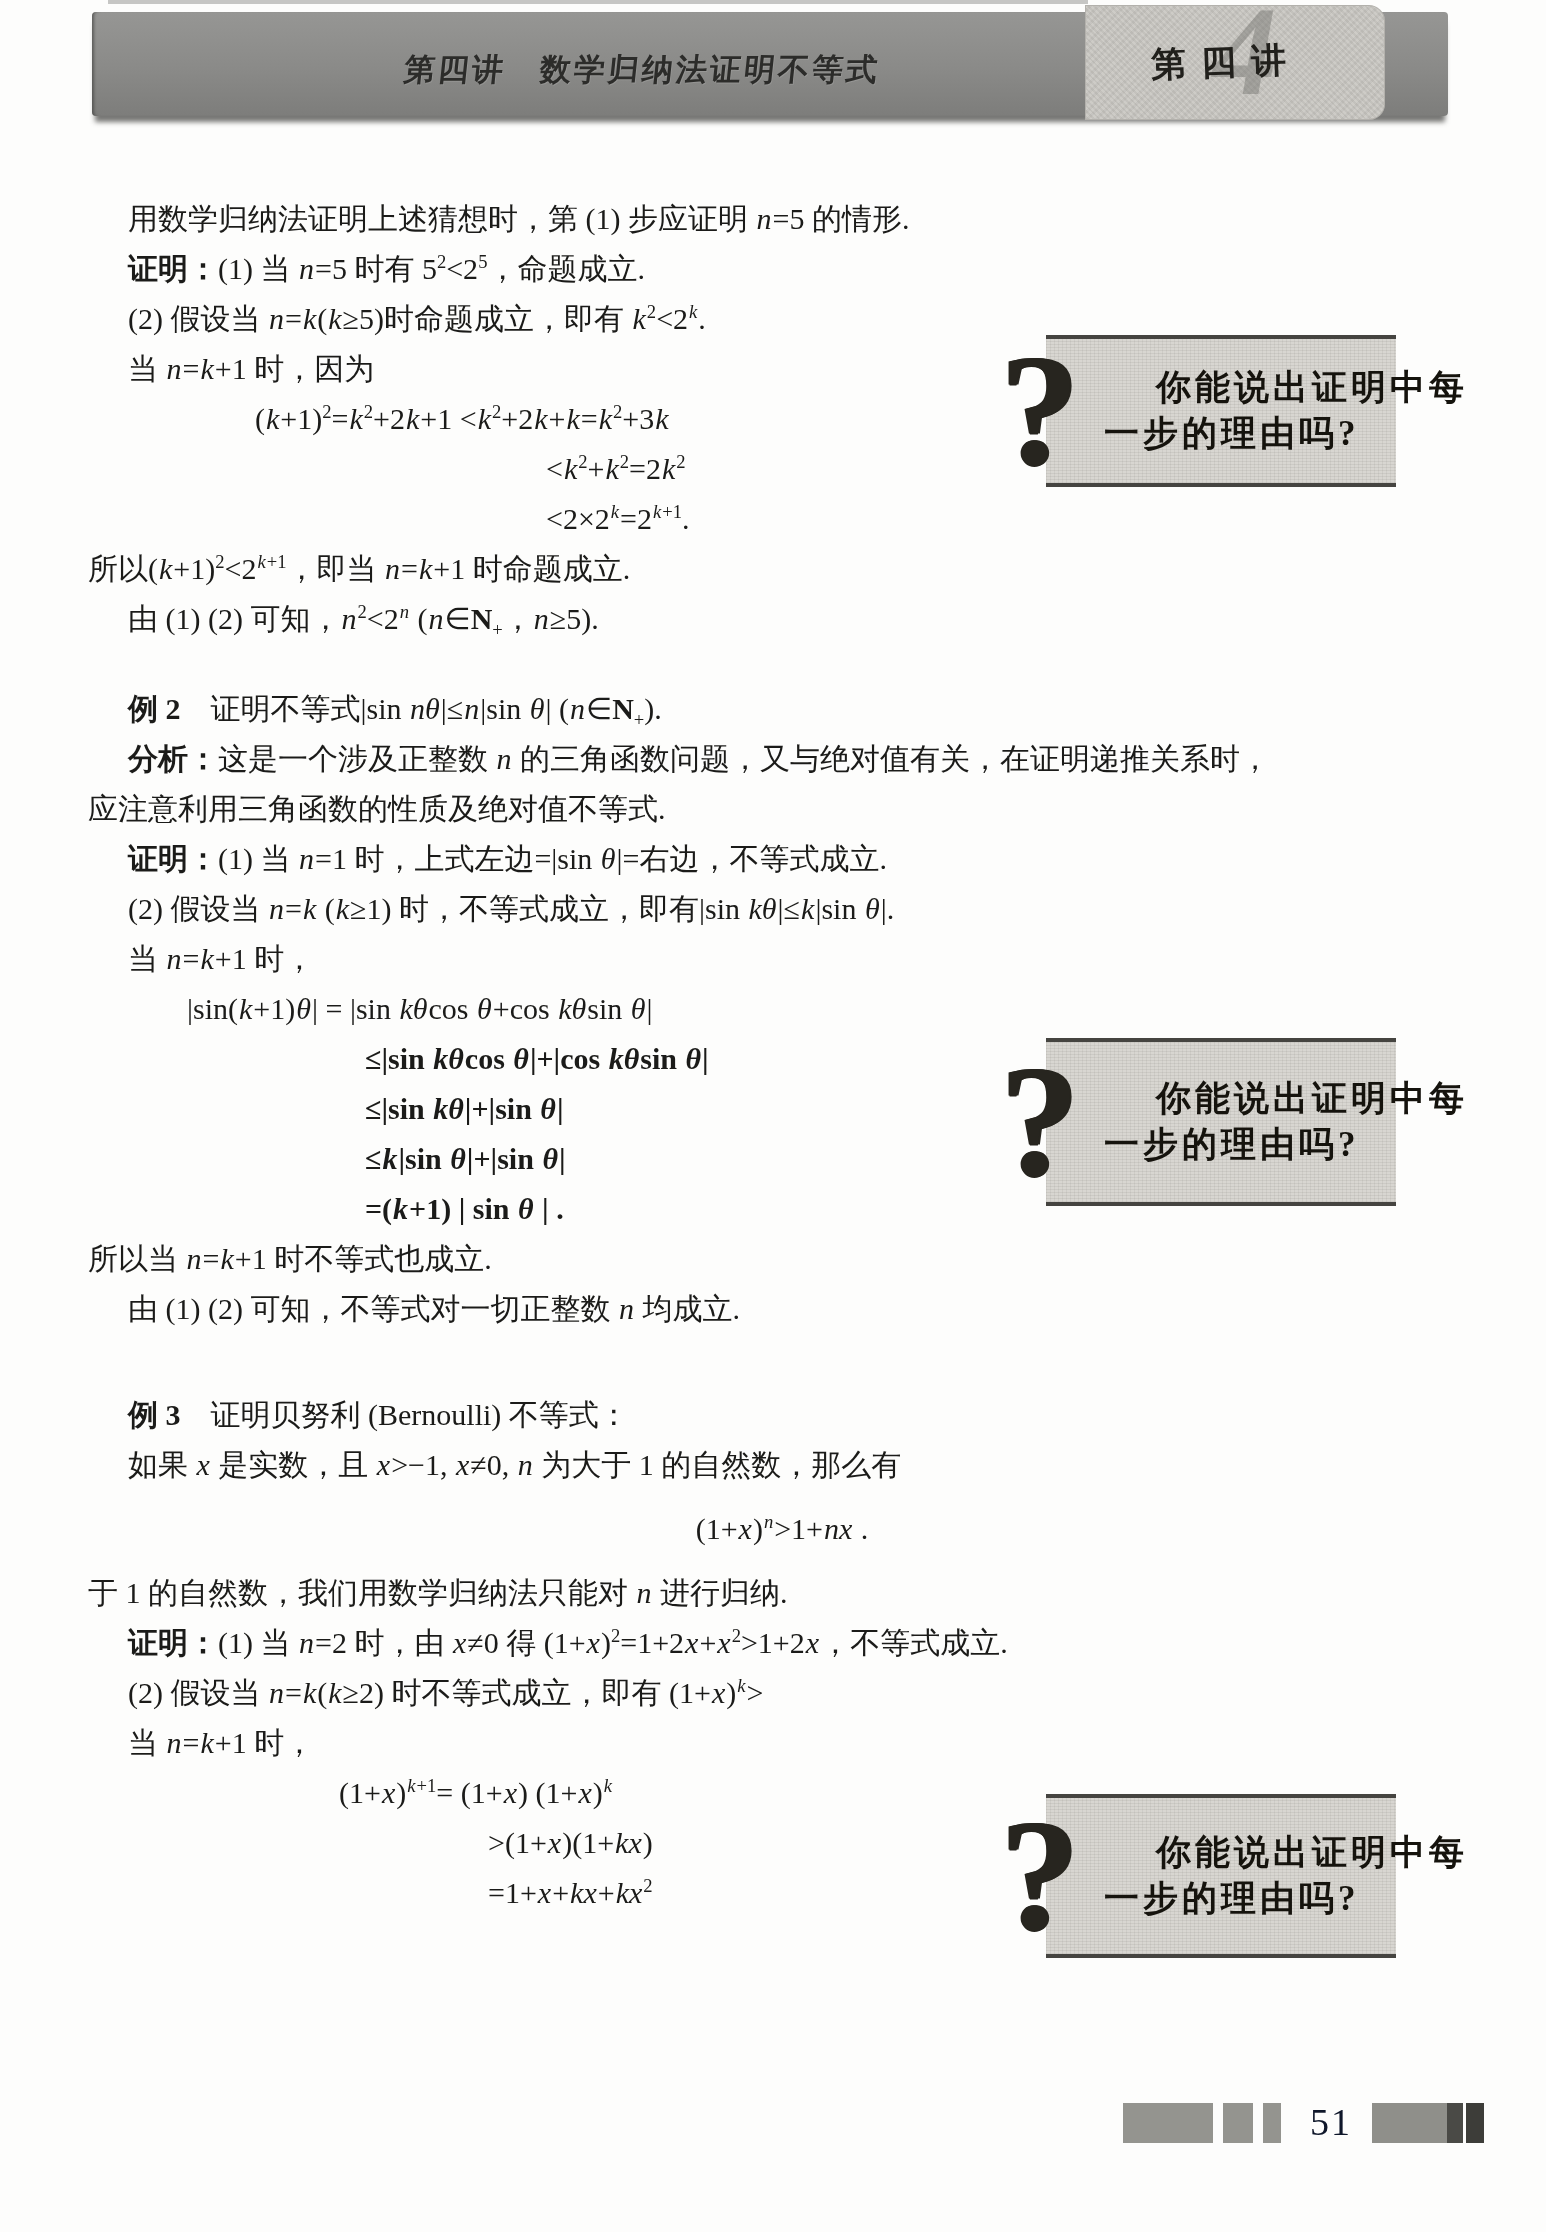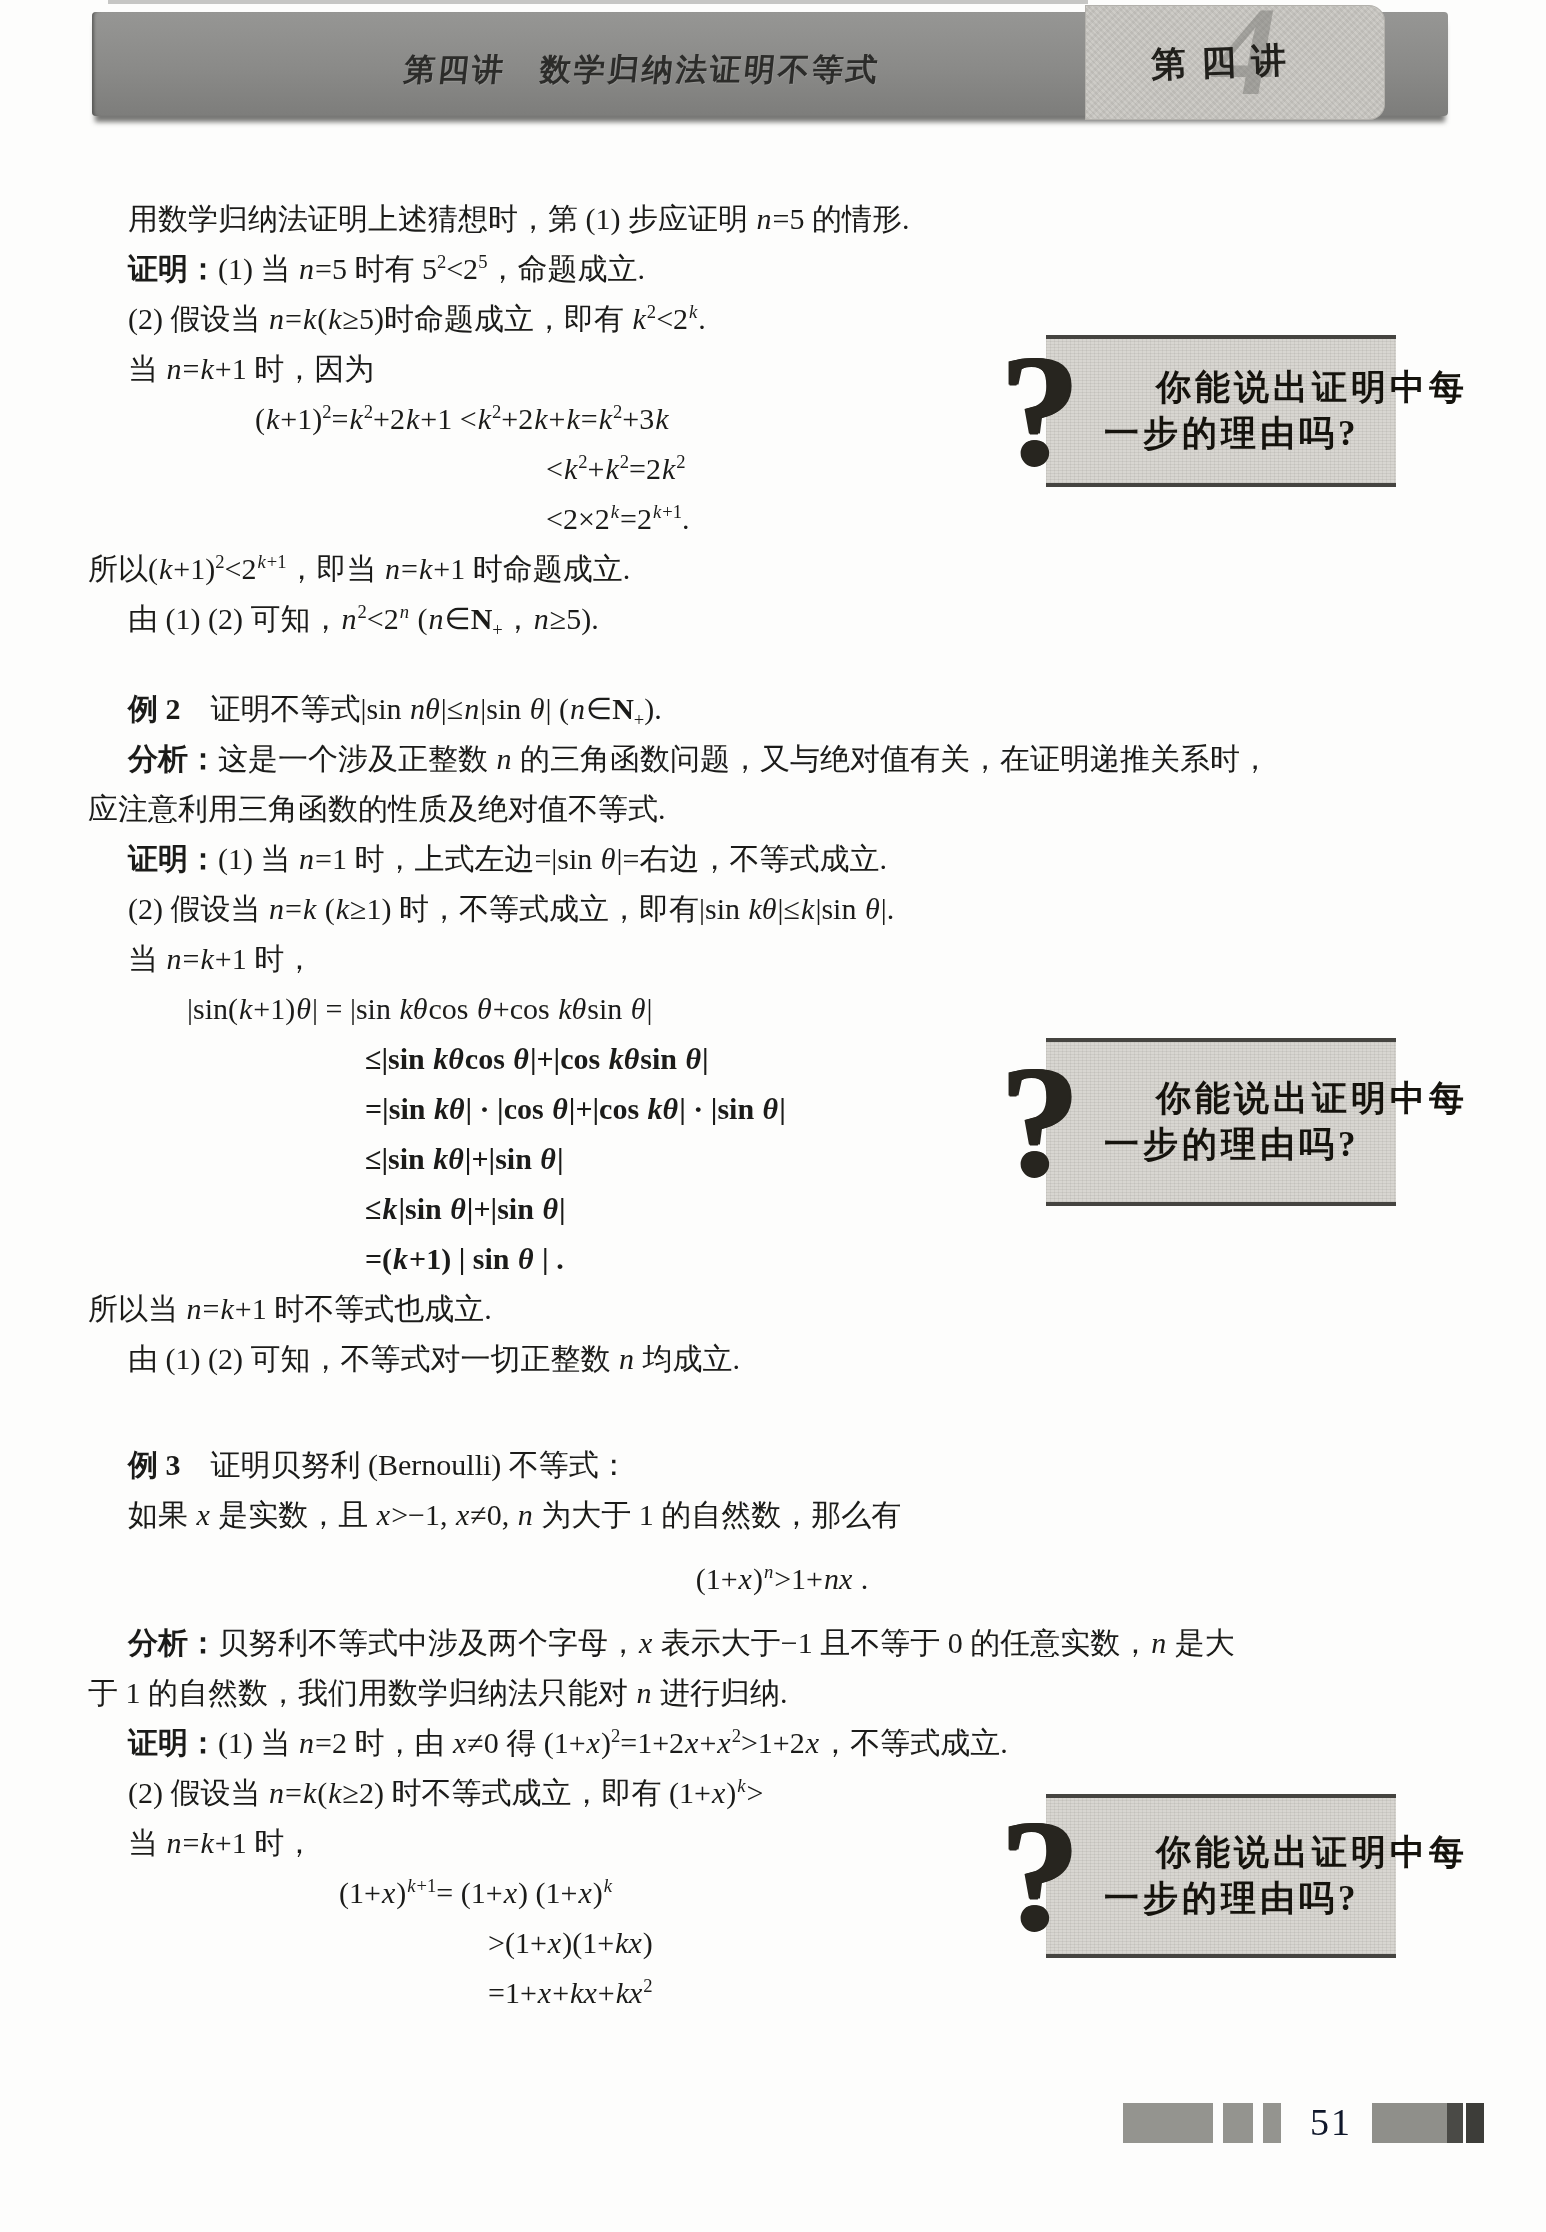--- a/index.html
+++ b/index.html
@@ -127,30 +127,28 @@
       <div class="line">所以(<i>k</i>+1)<sup>2</sup>&lt;2<sup><i>k</i>+1</sup>，即当 <i>n</i>=<i>k</i>+1 时命题成立.</div>
       <div class="line ind">由 (1) (2) 可知，<i>n</i><sup>2</sup>&lt;2<sup><i>n</i></sup> (<i>n</i>∈<b>N</b><sub>+</sub>，<i>n</i>≥5).</div>
       <div class="line ind gap1"><b>例 2</b>　证明不等式|sin <i>nθ</i>|≤<i>n</i>|sin <i>θ</i>| (<i>n</i>∈<b>N</b><sub>+</sub>).</div>
       <div class="line ind"><b>分析：</b>这是一个涉及正整数 <i>n</i> 的三角函数问题，又与绝对值有关，在证明递推关系时，</div>
       <div class="line">应注意利用三角函数的性质及绝对值不等式.</div>
       <div class="line ind"><b>证明：</b>(1) 当 <i>n</i>=1 时，上式左边=|sin <i>θ</i>|=右边，不等式成立.</div>
       <div class="line ind">(2) 假设当 <i>n</i>=<i>k</i> (<i>k</i>≥1) 时，不等式成立，即有|sin <i>kθ</i>|≤<i>k</i>|sin <i>θ</i>|.</div>
       <div class="line ind">当 <i>n</i>=<i>k</i>+1 时，</div>
       <div class="line eq-c">|sin(<i>k</i>+1)<i>θ</i>| = |sin <i>kθ</i>cos <i>θ</i>+cos <i>kθ</i>sin <i>θ</i>|</div>
       <div class="line eq-d">≤|sin <i>kθ</i>cos <i>θ</i>|+|cos <i>kθ</i>sin <i>θ</i>|</div>
-      <div class="line eq-d">=|sin <i>kθ</i>| · |cos <i>θ</i>|+|cos <i>kθ</i>| · |sin <i>θ</i>|</div>
       <div class="line eq-d">≤|sin <i>kθ</i>|+|sin <i>θ</i>|</div>
       <div class="line eq-d">≤<i>k</i>|sin <i>θ</i>|+|sin <i>θ</i>|</div>
       <div class="line eq-d">=(<i>k</i>+1) | sin <i>θ</i> | .</div>
       <div class="line">所以当 <i>n</i>=<i>k</i>+1 时不等式也成立.</div>
       <div class="line ind">由 (1) (2) 可知，不等式对一切正整数 <i>n</i> 均成立.</div>
       <div class="line ind gap2"><b>例 3</b>　证明贝努利 (Bernoulli) 不等式：</div>
       <div class="line ind">如果 <i>x</i> 是实数，且 <i>x</i>&gt;−1, <i>x</i>≠0, <i>n</i> 为大于 1 的自然数，那么有</div>
       <div class="line eq-center">(1+<i>x</i>)<sup><i>n</i></sup>&gt;1+<i>nx</i> .</div>
-      <div class="line ind"><b>分析：</b>贝努利不等式中涉及两个字母，<i>x</i> 表示大于−1 且不等于 0 的任意实数，<i>n</i> 是大</div>
       <div class="line">于 1 的自然数，我们用数学归纳法只能对 <i>n</i> 进行归纳.</div>
       <div class="line ind"><b>证明：</b>(1) 当 <i>n</i>=2 时，由 <i>x</i>≠0 得 (1+<i>x</i>)<sup>2</sup>=1+2<i>x</i>+<i>x</i><sup>2</sup>&gt;1+2<i>x</i>，不等式成立.</div>
       <div class="line ind">(2) 假设当 <i>n</i>=<i>k</i>(<i>k</i>≥2) 时不等式成立，即有 (1+<i>x</i>)<sup><i>k</i></sup>&gt;</div>
       <div class="line ind">当 <i>n</i>=<i>k</i>+1 时，</div>
       <div class="line eq-e">(1+<i>x</i>)<sup><i>k</i>+1</sup>= (1+<i>x</i>) (1+<i>x</i>)<sup><i>k</i></sup></div>
       <div class="line eq-f">&gt;(1+<i>x</i>)(1+<i>kx</i>)</div>
       <div class="line eq-f">=1+<i>x</i>+<i>kx</i>+<i>kx</i><sup>2</sup></div>
     </div>
 
   <div class="callout callout-1">

